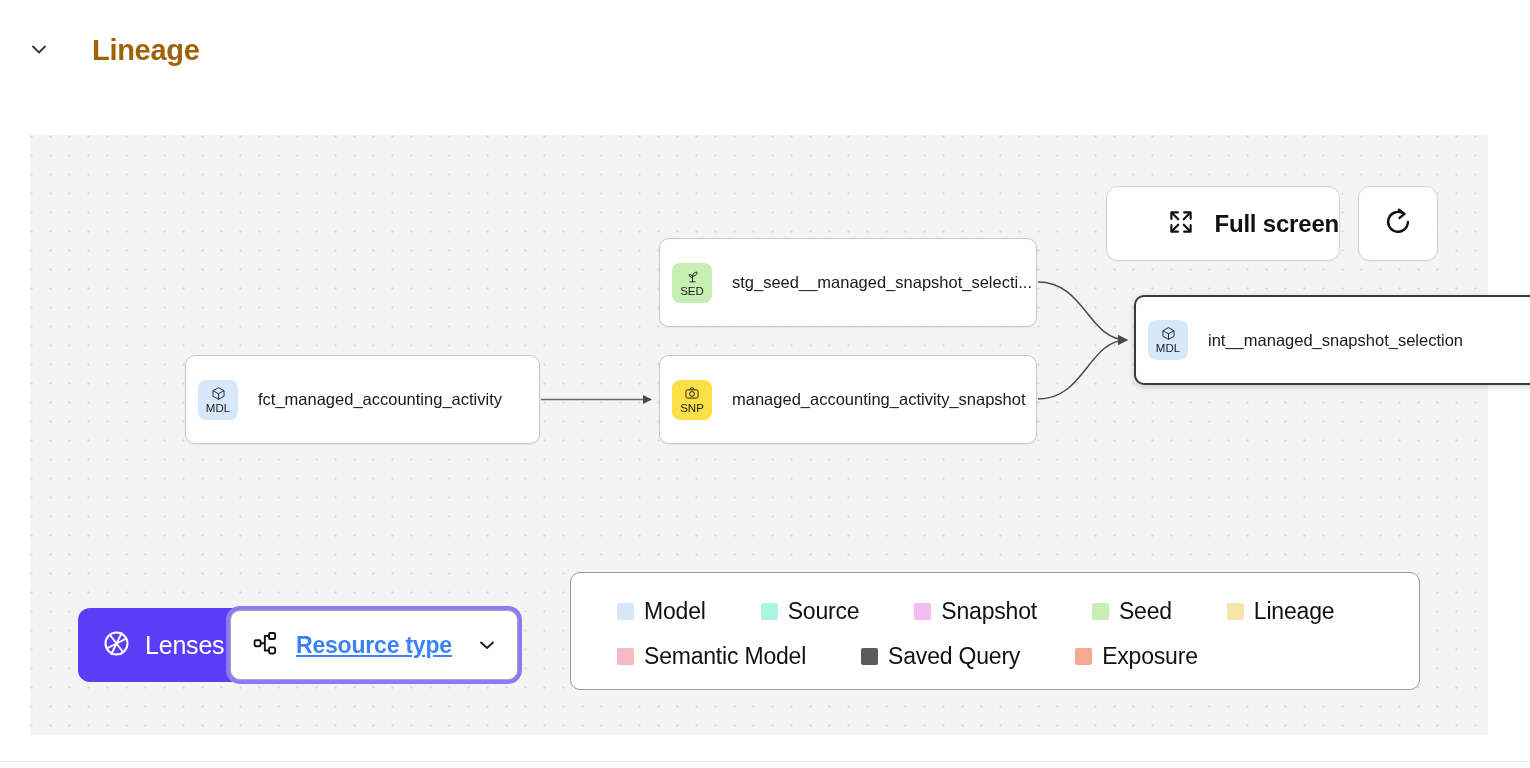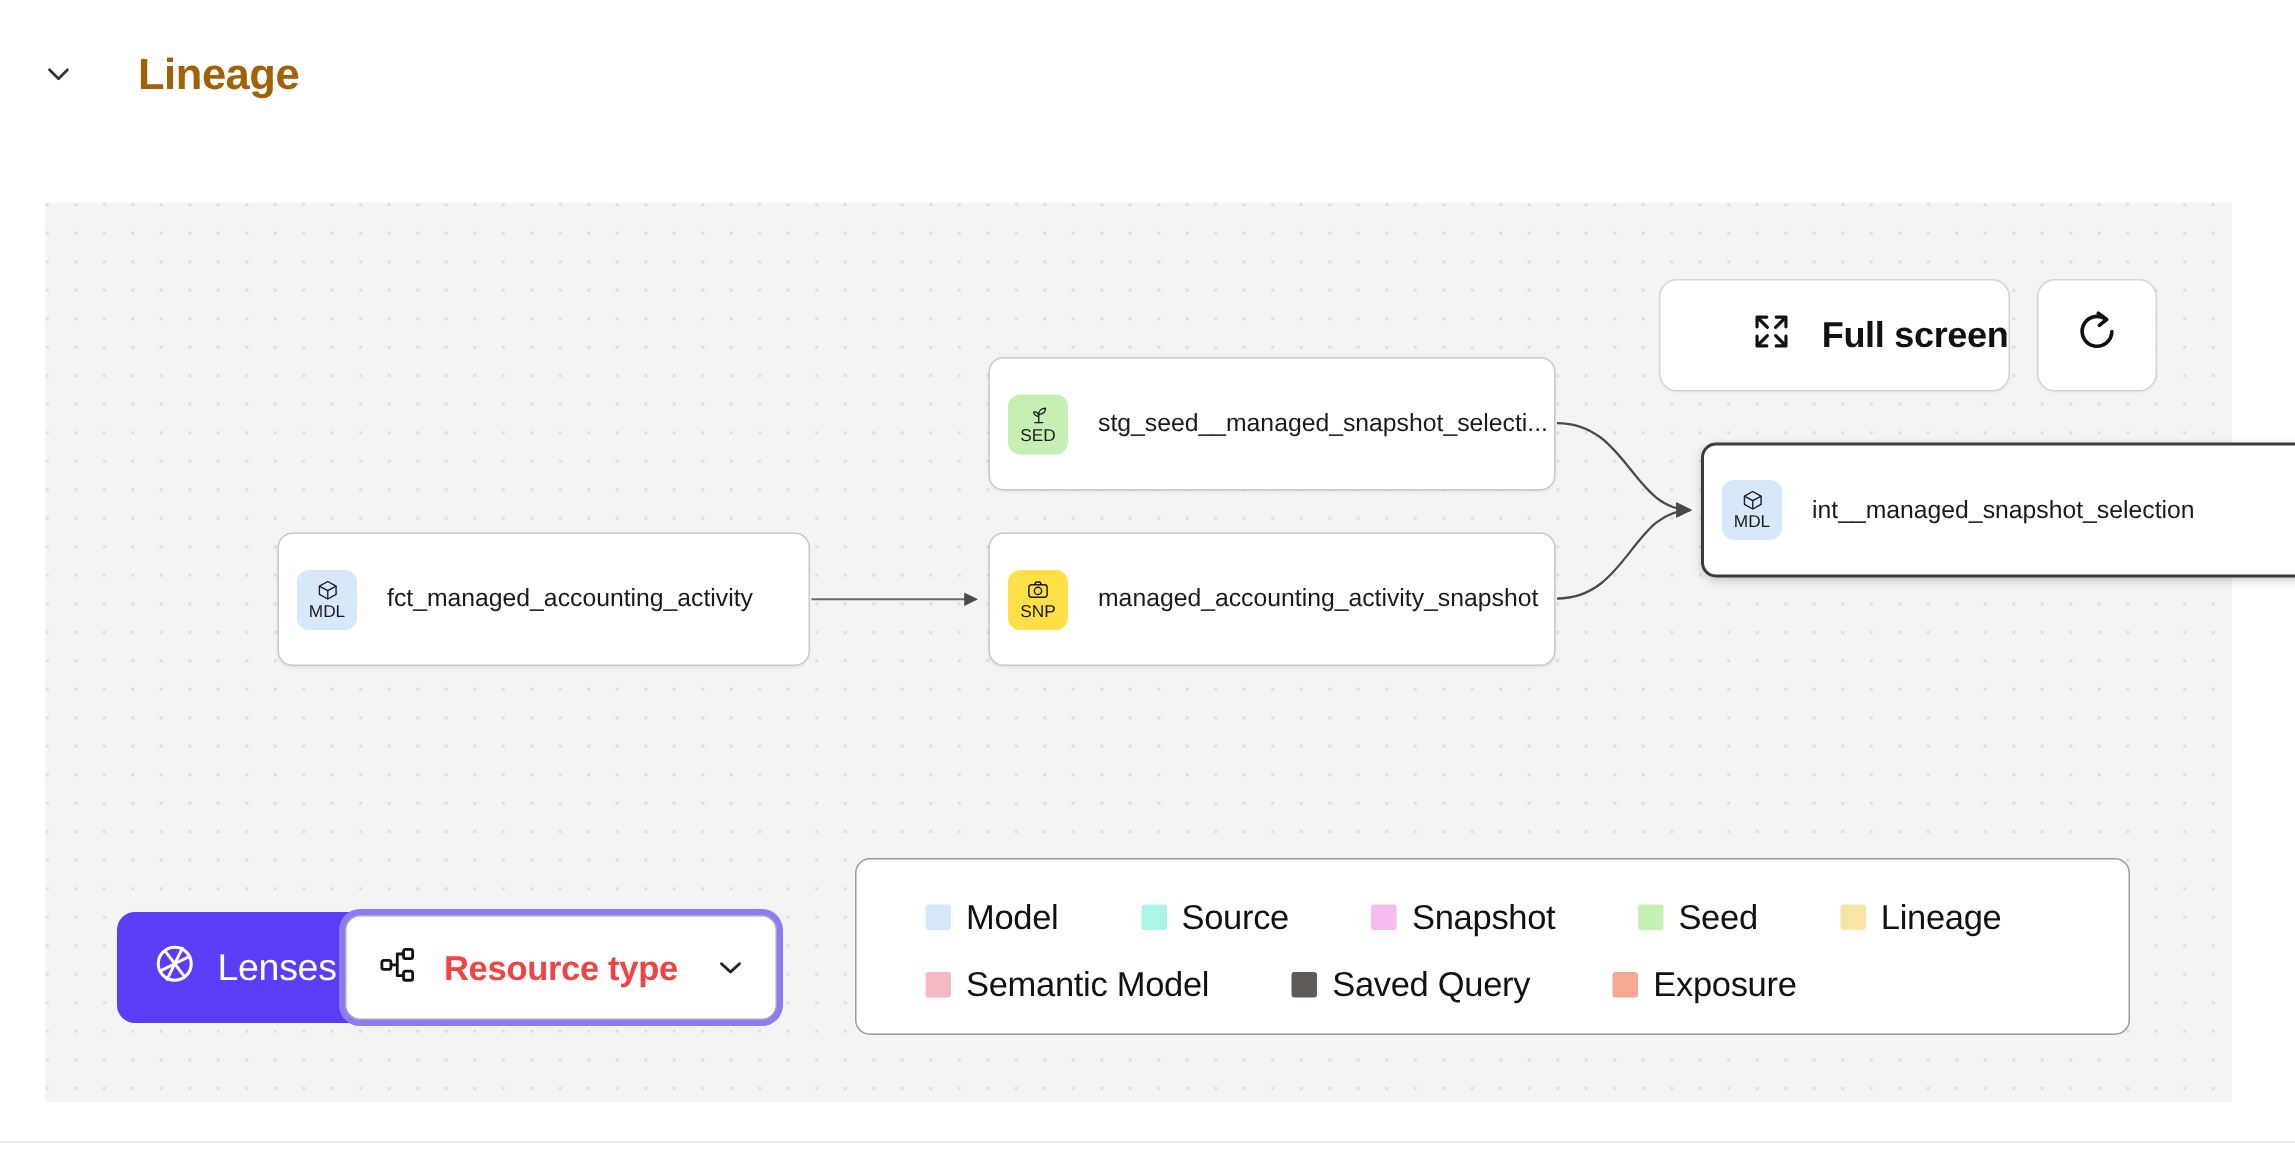--- a/index.html
+++ b/index.html
@@ -205,22 +205,23 @@
     border: 1.5px solid #a9a9a9;
     border-radius: 10px;
     display: flex;
     align-items: center;
     gap: 16px;
     cursor: pointer;
   }
   .resource-type-btn .label {
     font-size: 23px;
     font-weight: bold;
-    color: #ef4444;
+    color: #3b82f6;
     letter-spacing: -0.2px;
+    text-decoration: underline;
   }
   .resource-type-btn .caret {
     margin-left: 8px;
     display: flex;
     align-items: center;
   }
 
   
   .legend {
     position: absolute;

